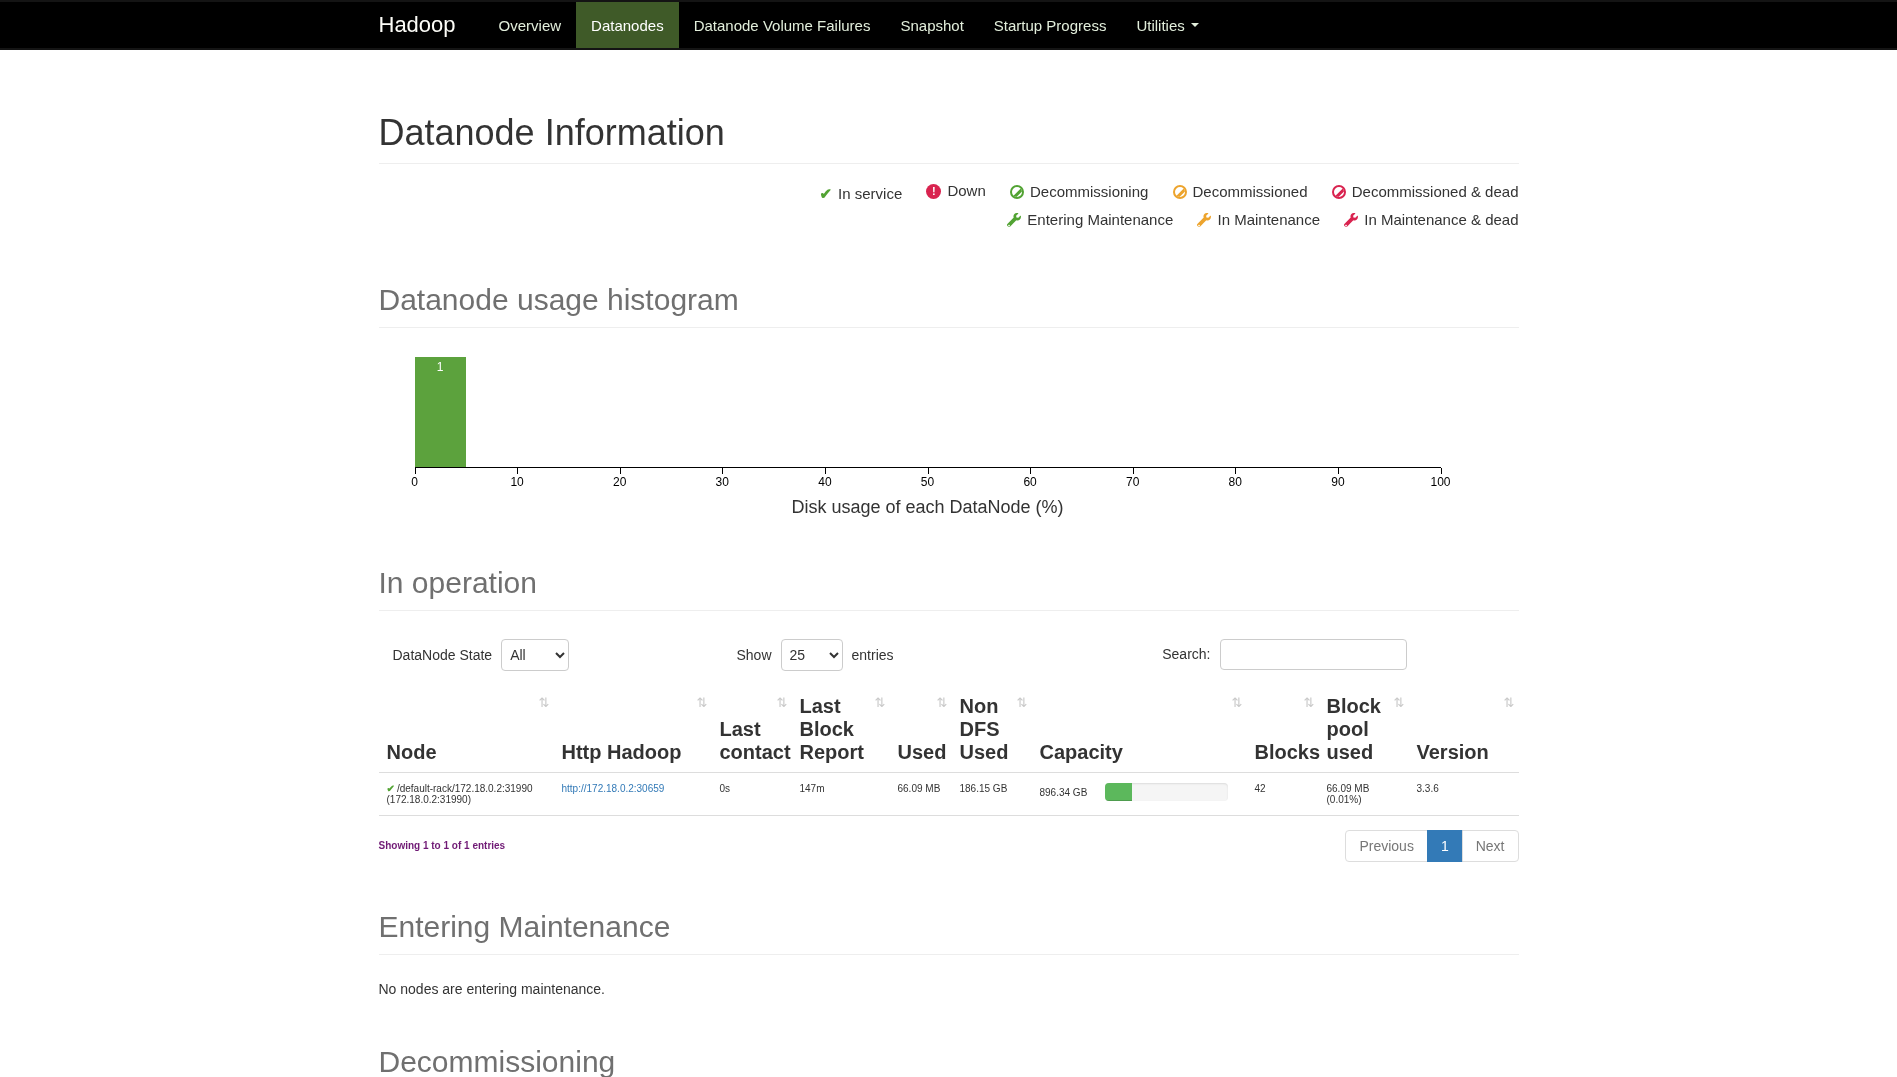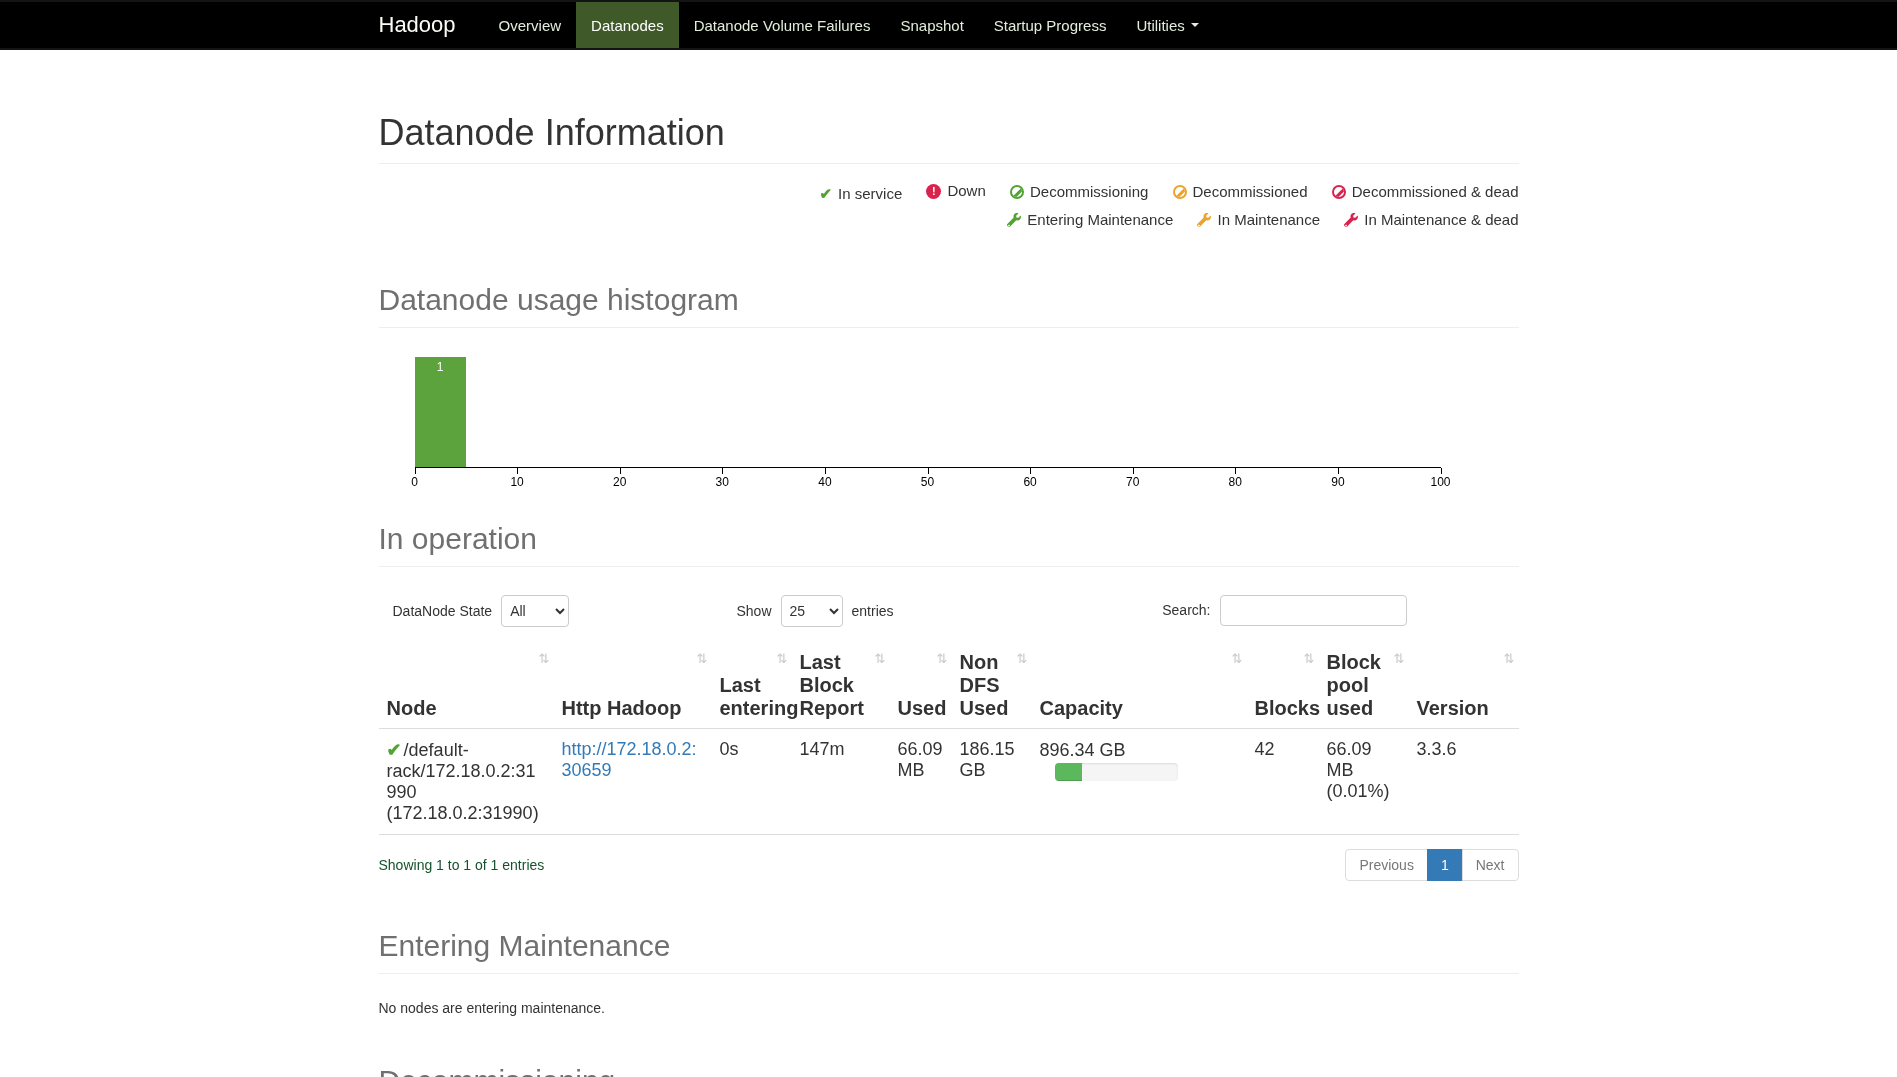--- a/index.html
+++ b/index.html
@@ -101,38 +101,38 @@
   
   table.dt { width:1140px; margin-top:8px; border-collapse:collapse; table-layout:fixed; }
   table.dt th {
     vertical-align:bottom; text-align:left; font-size:20px; font-weight:bold;
     padding:8px 18px 8px 8px; position:relative; border-bottom:1px solid #ddd;
     color:#333;
   }
   .sort-icon { position:absolute; top:8px; right:4px; color:#c9c9c9; font-weight:normal; font-size:13px; }
   .sort-icon::before { content:"\21C5"; }
   table.dt td {
-    vertical-align:top; font-size:18px; padding:10px 8px;
+    vertical-align:top; font-size:10px; padding:10px 8px;
     border-bottom:1px solid #ddd; color:#333; word-wrap:break-word;margin-top:35px;
   }
   td a { color:#337ab7; text-decoration:none; }
   .node-check { color:#52a333; margin-right:2px; }
   .node-check::before { content:"\2714"; font-weight:bold; }
 
   .progress {
     display:inline-block; width:123px; height:18px; background:#f5f5f5;
     border-radius:4px; box-shadow:inset 0 1px 2px rgba(0,0,0,.1);
     vertical-align:middle; margin-left:15px; overflow:hidden;
   }
   .progress-fill { height:100%; background:#5cb85c; box-shadow:inset 0 -1px 0 rgba(0,0,0,.15); }
   .cap-text { vertical-align:middle; }
 
   
   .table-footer { display:flex; justify-content:space-between; align-items:center; margin-top:14px; }
-  .dt-info { font-size:14px; color:#14532d; }
+  .dt-info { font-size:10px; color:#701a75;font-weight:bold; }
   .pagination { display:inline-flex; }
   .page-btn {
     padding:7px 13px; border:1px solid #ddd; background:#fff; color:#777;
     font-size:14px; margin-left:-1px; cursor:pointer; user-select:none;
   }
   .page-btn:first-child { border-radius:4px 0 0 4px; margin-left:0; }
   .page-btn:last-child { border-radius:0 4px 4px 0; }
   .page-btn.active { background:#337ab7; border-color:#337ab7; color:#fff; }
 
   .empty-note { margin-top:26px; font-size:14px; color:#333; }
@@ -237,20 +237,21 @@
       <span class="tick-label" style="left:20%">20</span>
       <span class="tick-label" style="left:30%">30</span>
       <span class="tick-label" style="left:40%">40</span>
       <span class="tick-label" style="left:50%">50</span>
       <span class="tick-label" style="left:60%">60</span>
       <span class="tick-label" style="left:70%">70</span>
       <span class="tick-label" style="left:80%">80</span>
       <span class="tick-label" style="left:90%">90</span>
       <span class="tick-label" style="left:100%">100</span>
     </div>
+    <div class="chart-xlabel">Disk usage of each DataNode (%)</div>
   </div>
 
   <div class="section-header">
     <h2>In operation</h2>
   </div>
 
   <div class="table-controls">
     <div class="ctl ctl-state">
       <span>DataNode State</span>
       <select style="width:68px">
@@ -287,21 +288,21 @@
       <tr>
         <th>
           <span>Node</span>
           <span class="sort-icon"></span>
         </th>
         <th>
           <span>Http Hadoop</span>
           <span class="sort-icon"></span>
         </th>
         <th>
-          <span>Last entering</span>
+          <span>Last contact</span>
           <span class="sort-icon"></span>
         </th>
         <th>
           <span>Last Block Report</span>
           <span class="sort-icon"></span>
         </th>
         <th>
           <span>Used</span>
           <span class="sort-icon"></span>
         </th>

